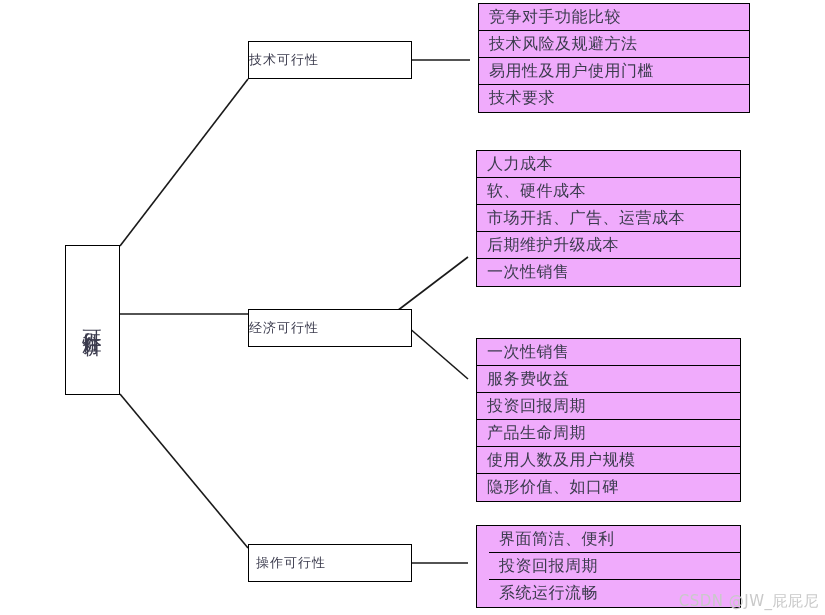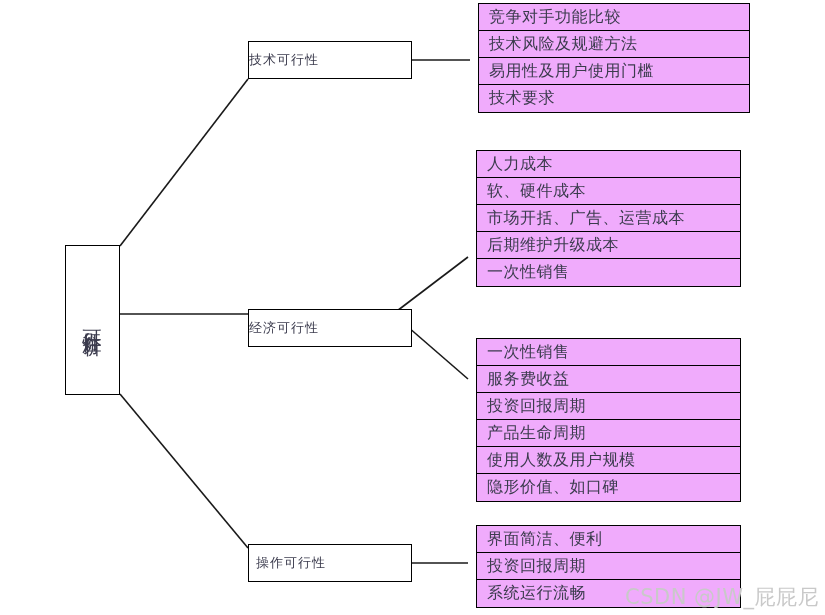--- a/index.html
+++ b/index.html
@@ -81,28 +81,28 @@
     letter-spacing: 0.5px;
     color: #3b3b4d;
     white-space: nowrap;
   }
   .leaf-row:last-child {
     border-bottom: none;
   }
   #group-0 { left: 470px; top: 3px;   width: 272px; }
   #group-1 { left: 468px; top: 150px; width: 265px; }
   #group-2 { left: 468px; top: 338px; width: 265px; }
-  #group-3 { left: 468px; top: 525px; width: 265px; }
+  #group-3 { left: 468px; top: 525px; width: 265px; padding-left: 12px; }
 
   #watermark {
     position: absolute;
     right: 6px;
     bottom: 4px;
     font-family: "DejaVu Sans", "Liberation Sans", sans-serif;
-    font-size: 21px;
+    font-size: 15px;
     color: #c9c9c9;
     letter-spacing: 0.5px;
     z-index: 5;
     white-space: nowrap;
   }
 </style>
 </head>
 <body>
 
 <div id="canvas">

